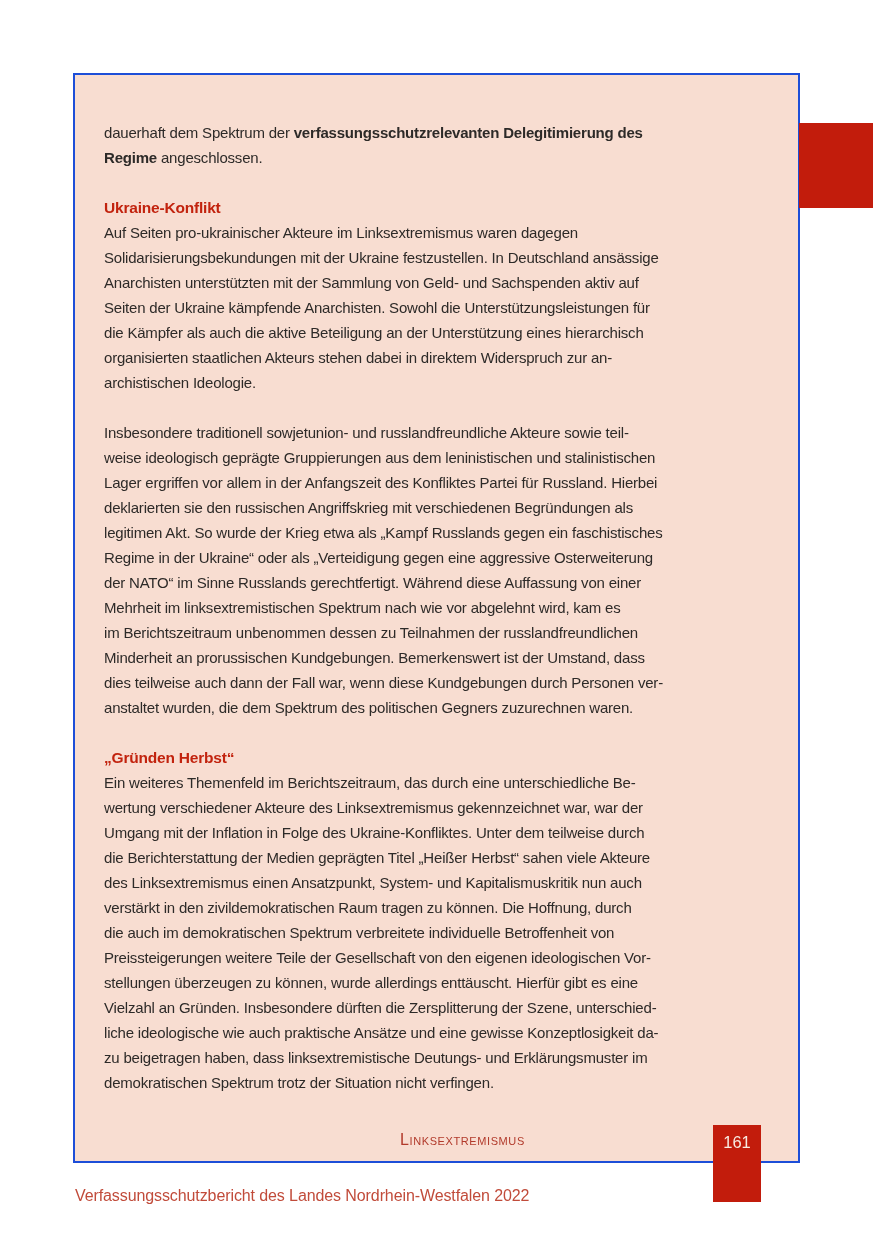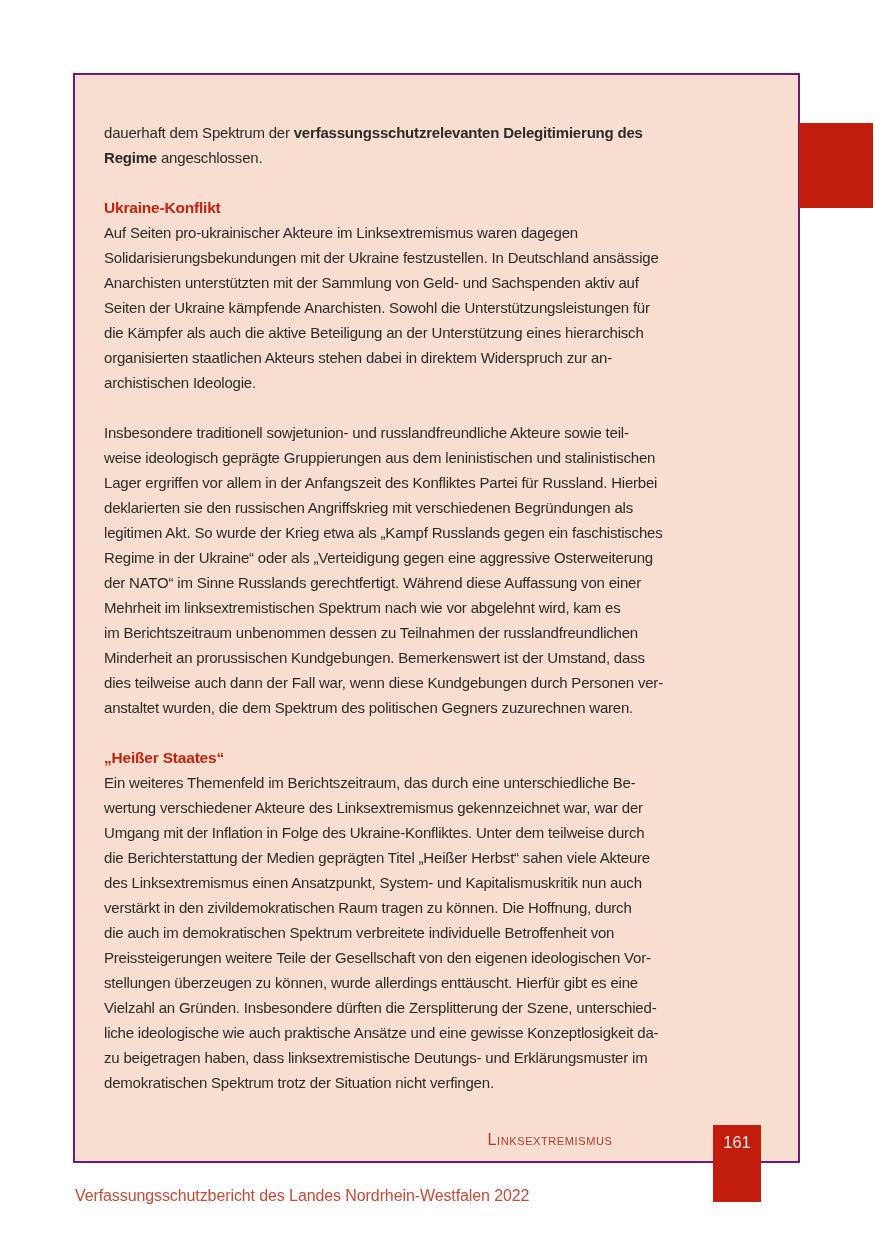--- a/index.html
+++ b/index.html
@@ -16,21 +16,21 @@
     overflow: hidden;
   }
   .panel {
     position: absolute;
     left: 73px;
     top: 73px;
     width: 727px;
     height: 1090px;
     box-sizing: border-box;
     background: #f8ddd1;
-    border: 2px solid #701a75;
+    border: 2px solid #1d4ed8;
     padding: 45px 30px 0 29px;
   }
   .intro,
   .body-par {
     margin: 0 0 25px 0;
     font-size: 15px;
     line-height: 25px;
     letter-spacing: -0.2px;
     color: #2d2a28;
   }
@@ -54,21 +54,21 @@
     top: 123px;
     width: 74px;
     height: 85px;
     background: #c21c0c;
   }
   .running-footer {
     position: absolute;
     left: 400px;
     top: 1131px;
     width: 300px;
-    text-align: center;
+    text-align: left;
     font-variant: small-caps;
     font-size: 16px;
     letter-spacing: 0.6px;
     color: #b23a2b;
   }
   .page-number-box {
     position: absolute;
     left: 713px;
     top: 1125px;
     width: 48px;
@@ -114,21 +114,21 @@
 deklarierten sie den russischen Angriffskrieg mit verschiedenen Begründungen als
 legitimen Akt. So wurde der Krieg etwa als „Kampf Russlands gegen ein faschistisches
 Regime in der Ukraine“ oder als „Verteidigung gegen eine aggressive Osterweiterung
 der NATO“ im Sinne Russlands gerechtfertigt. Während diese Auffassung von einer
 Mehrheit im linksextremistischen Spektrum nach wie vor abgelehnt wird, kam es
 im Berichtszeitraum unbenommen dessen zu Teilnahmen der russlandfreundlichen
 Minderheit an prorussischen Kundgebungen. Bemerkenswert ist der Umstand, dass
 dies teilweise auch dann der Fall war, wenn diese Kundgebungen durch Personen ver-
 anstaltet wurden, die dem Spektrum des politischen Gegners zuzurechnen waren.</p>
 
-    <h3 class="section-heading">„Heißer Staates“</h3>
+    <h3 class="section-heading">„Gründen Herbst“</h3>
     <p class="body-par">Ein weiteres Themenfeld im Berichtszeitraum, das durch eine unterschiedliche Be-
 wertung verschiedener Akteure des Linksextremismus gekennzeichnet war, war der
 Umgang mit der Inflation in Folge des Ukraine-Konfliktes. Unter dem teilweise durch
 die Berichterstattung der Medien geprägten Titel „Heißer Herbst“ sahen viele Akteure
 des Linksextremismus einen Ansatzpunkt, System- und Kapitalismuskritik nun auch
 verstärkt in den zivildemokratischen Raum tragen zu können. Die Hoffnung, durch
 die auch im demokratischen Spektrum verbreitete individuelle Betroffenheit von
 Preissteigerungen weitere Teile der Gesellschaft von den eigenen ideologischen Vor-
 stellungen überzeugen zu können, wurde allerdings enttäuscht. Hierfür gibt es eine
 Vielzahl an Gründen. Insbesondere dürften die Zersplitterung der Szene, unterschied-

